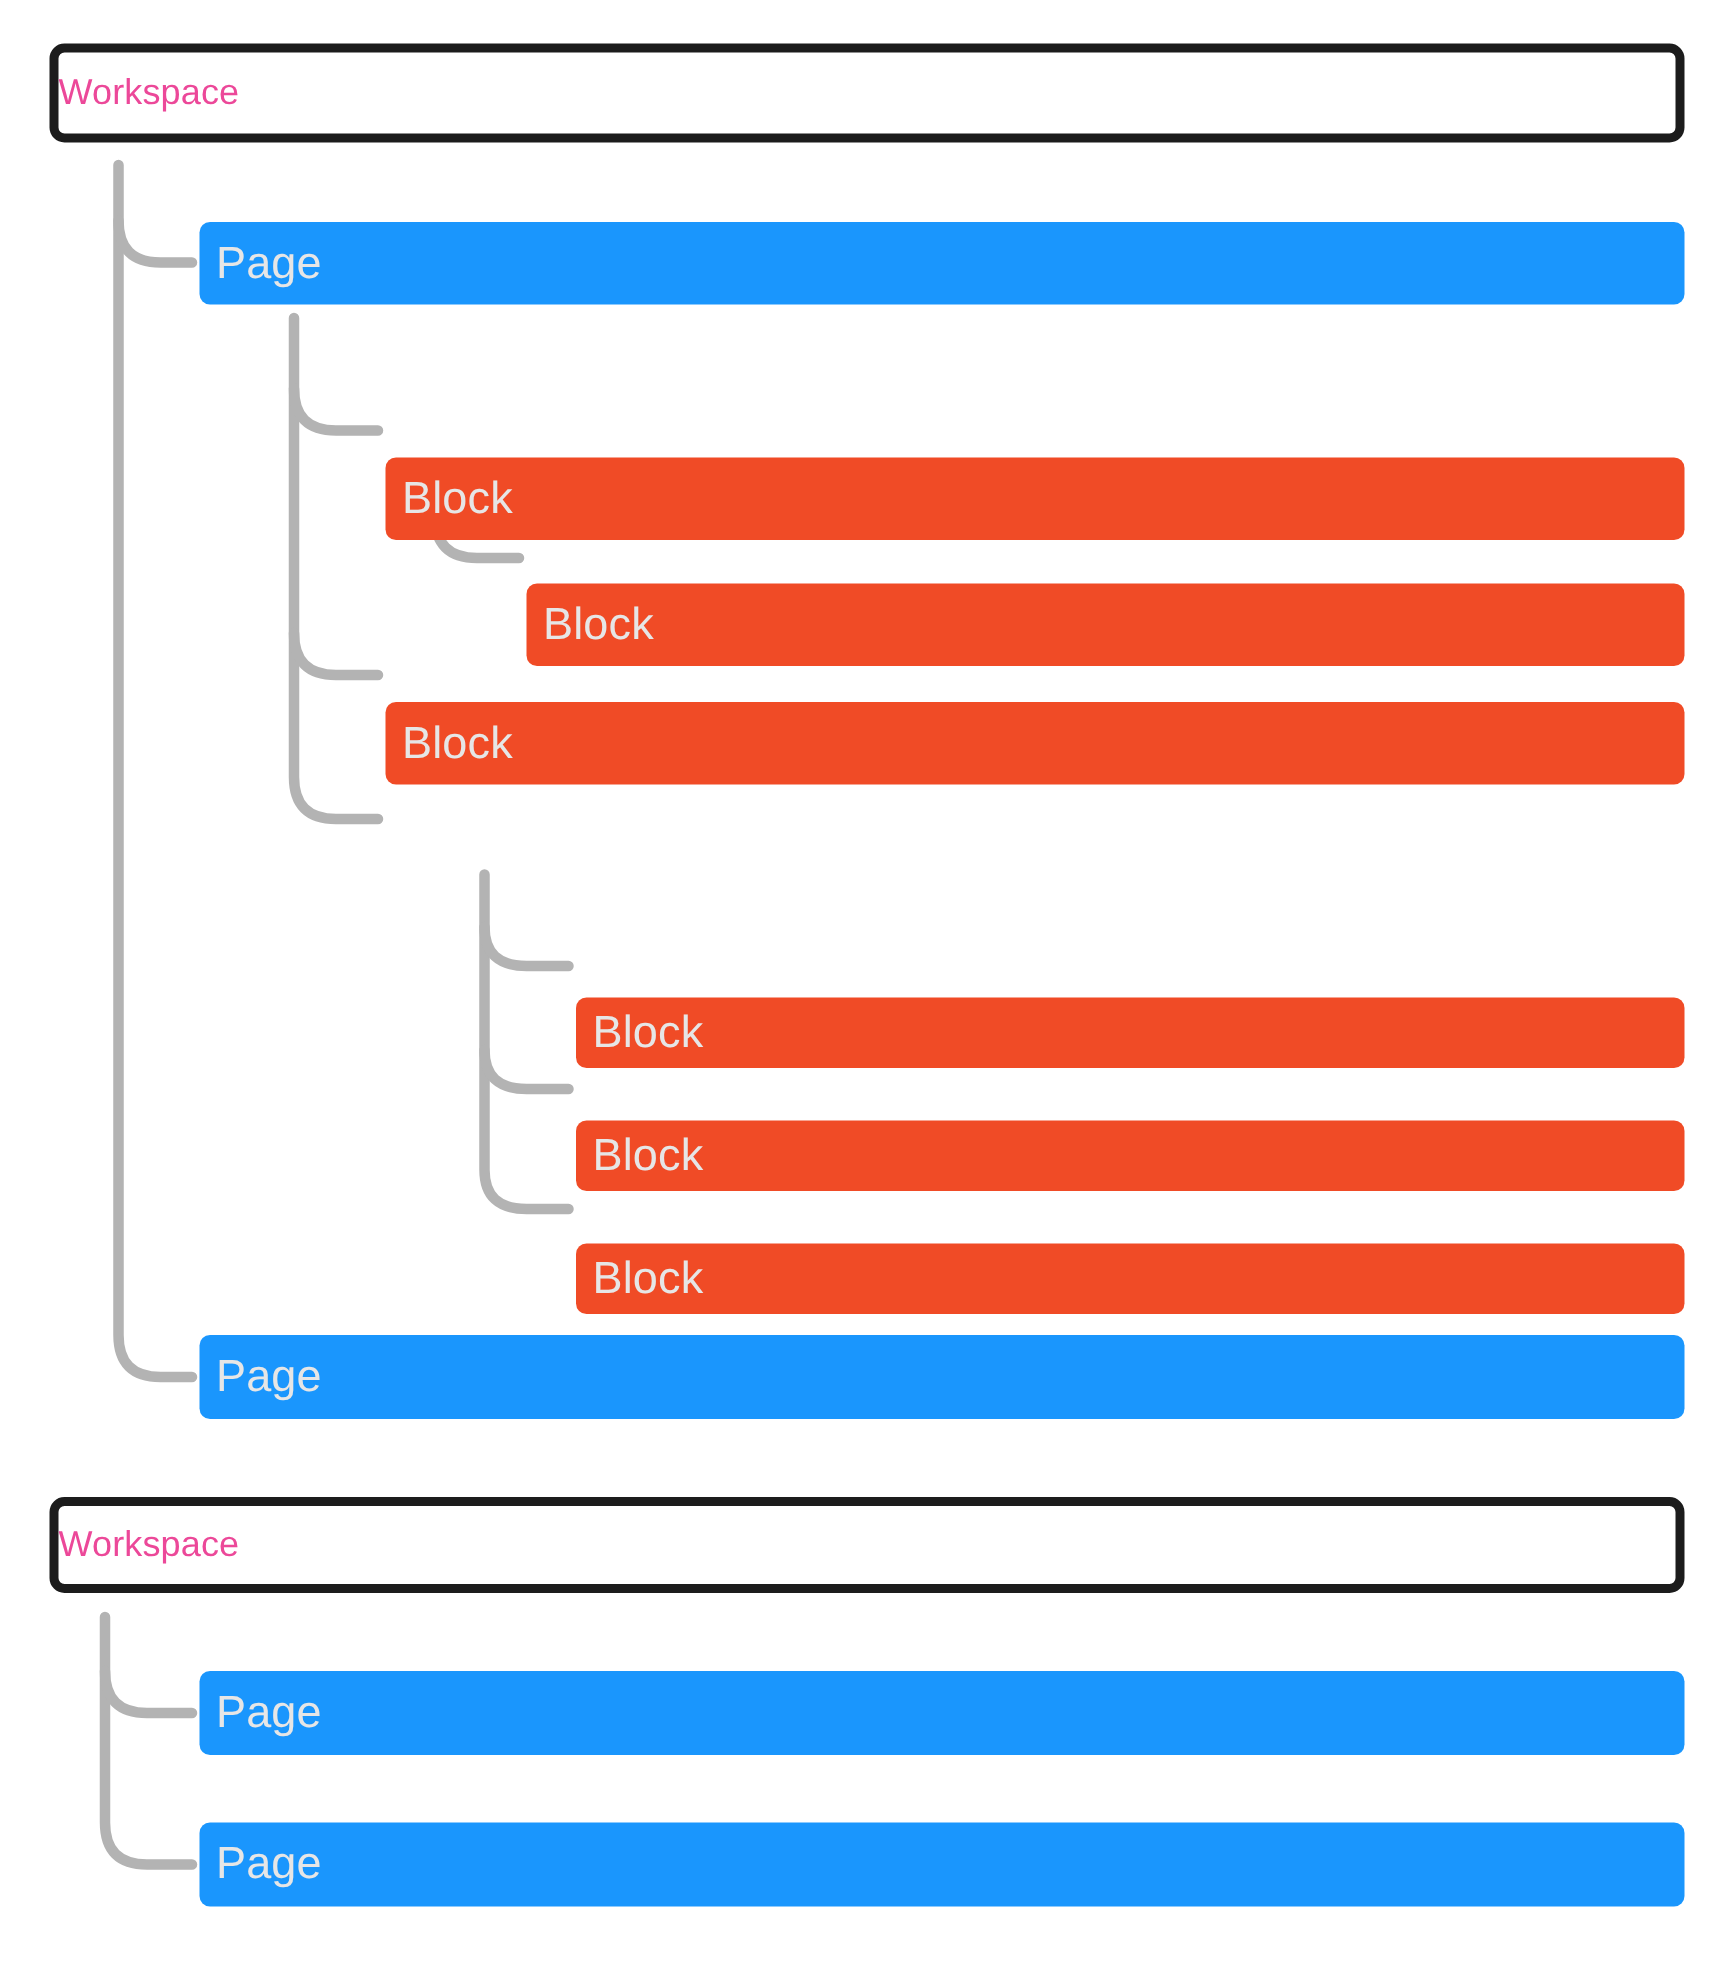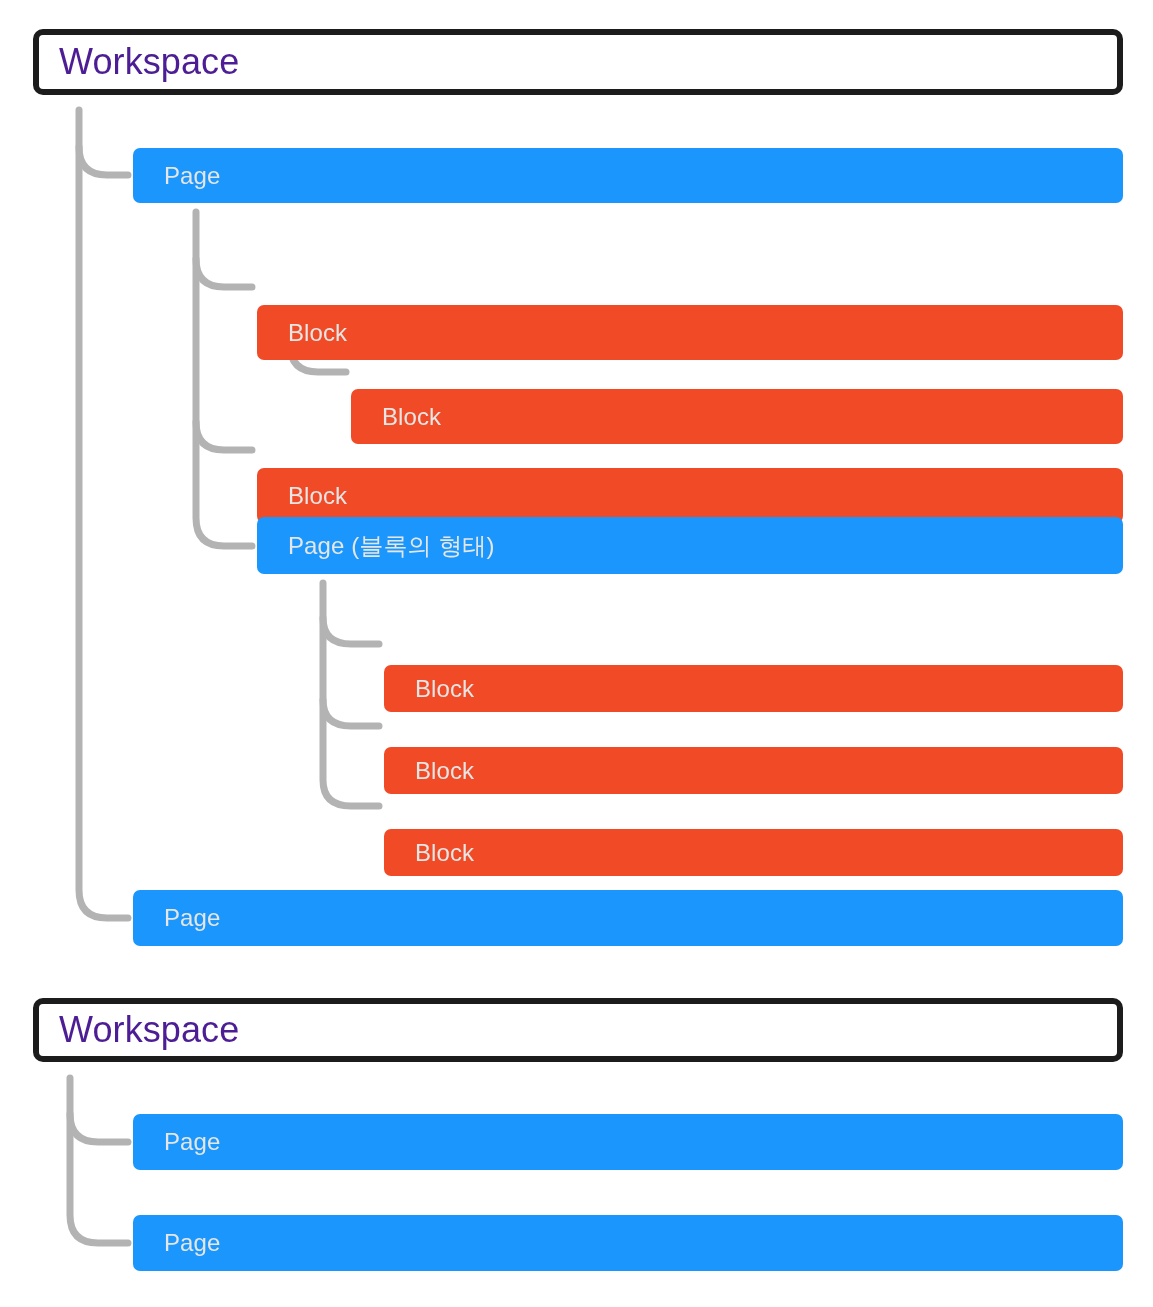--- a/index.html
+++ b/index.html
@@ -31,39 +31,38 @@
     box-sizing: border-box;
     display: flex;
     align-items: center;
   }
   .node-workspace {
     background: #ffffff;
     border: 6px solid #1c1c1c;
     border-radius: 10px;
   }
   .node-workspace .node-label {
-    color: #4c1d95;
-    font-size: 36px;
-    padding-left: 20px;
+    color: #ec4899;
+    font-size: 24px;
     letter-spacing: 0.1px;
   }
   .node-page {
     background: #1a96fd;
     border-radius: 7px;
   }
   .node-block {
     background: #f04b26;
     border-radius: 7px;
     margin-top: 45px;
   }
   .node-page .node-label,
   .node-block .node-label {
     color: #e6e6e6;
-    font-size: 24px;
-    padding-left: 31px;
+    font-size: 30px;
+    padding-left: 11px;
     letter-spacing: 0.1px;
   }
   .node-label {
     white-space: nowrap;
     line-height: 1;
   }
 </style>
 </head>
 <body>
 
@@ -109,23 +108,20 @@
   </div>
 
   <div class="node node-block" style="left:351px; top:344px; width:772px; height:55px;">
     <span class="node-label">Block</span>
   </div>
 
   <div class="node node-block" style="left:257px; top:423px; width:866px; height:55px;">
     <span class="node-label">Block</span>
   </div>
 
-  <div class="node node-page" style="left:257px; top:517px; width:866px; height:57px;">
-    <span class="node-label">Page (블록의 형태)</span>
-  </div>
 
   <div class="node node-block" style="left:384px; top:620px; width:739px; height:47px;">
     <span class="node-label">Block</span>
   </div>
 
   <div class="node node-block" style="left:384px; top:702px; width:739px; height:47px;">
     <span class="node-label">Block</span>
   </div>
 
   <div class="node node-block" style="left:384px; top:784px; width:739px; height:47px;">

